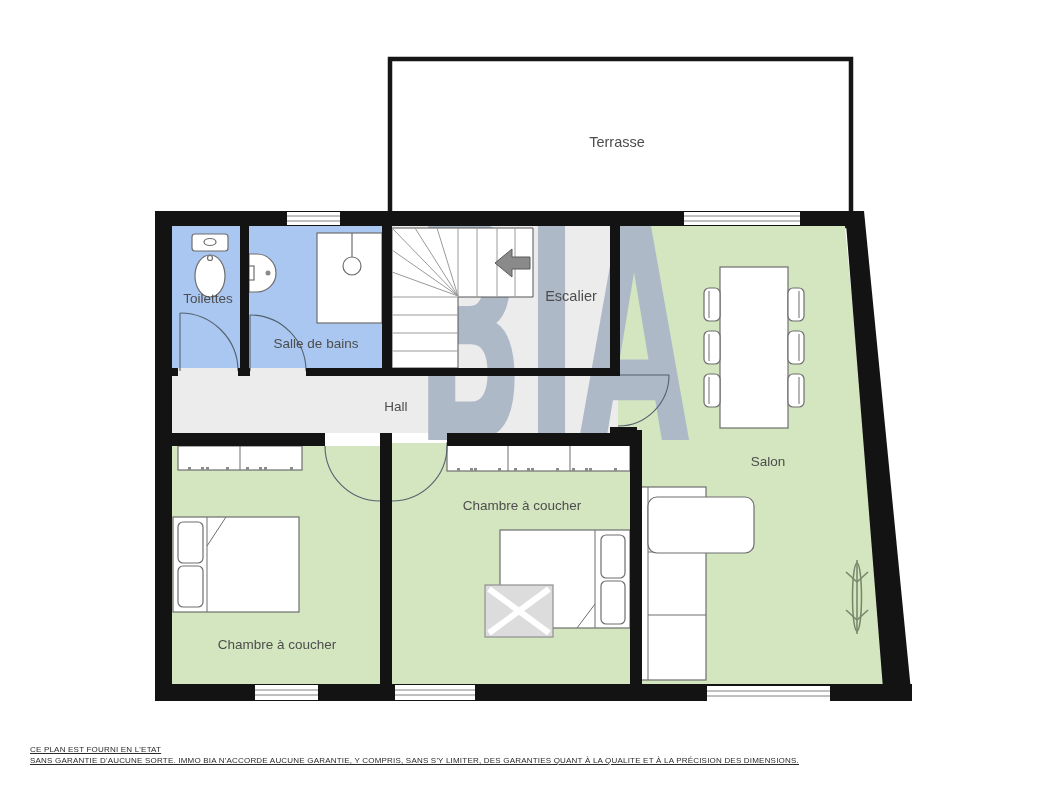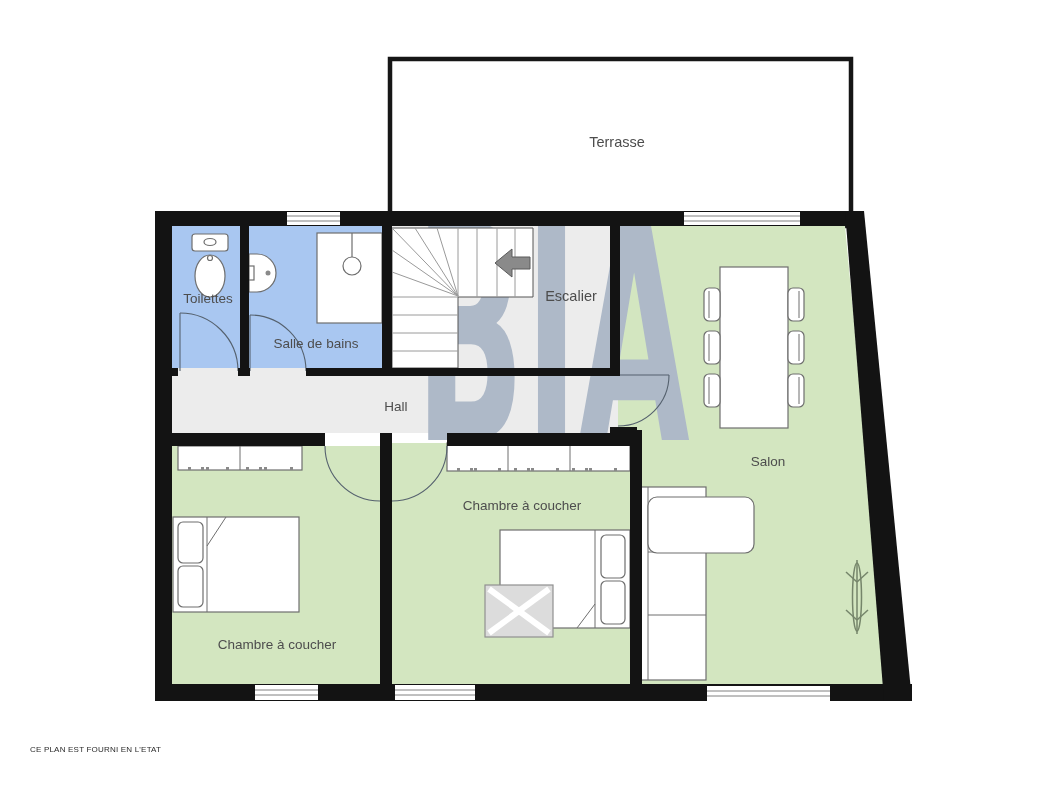--- a/index.html
+++ b/index.html
@@ -13,21 +13,21 @@
   .furn{fill:#fff;stroke:var(--furniture-stroke,#6e6e6e);stroke-width:1.2;}
   .arc{fill:none;stroke:#55616e;stroke-width:1.1;}
   .tread{stroke:#9a9a9a;stroke-width:1;}
   .winline{stroke:#808080;stroke-width:1;}
   .lbl{fill:var(--label-text,#4d4d4d);font-family:"Liberation Sans",sans-serif;
        font-size:13.5px;text-anchor:middle;}
   .lbl-big{font-size:14.5px;}
   .watermark{font-family:"DejaVu Sans",sans-serif;font-weight:bold;font-size:300px;
        fill:var(--watermark,#aeb9c8);}
   .disclaimer{position:absolute;left:30px;top:744px;width:1010px;color:#2a2a2a;
-       font-size:8px;line-height:11px;letter-spacing:.2px;}
+       font-size:8px;line-height:11px;letter-spacing:.2px;text-decoration:underline;}
 </style>
 </head>
 <body>
 
 <div class="canvas">
 <svg width="1060" height="800" viewBox="0 0 1060 800">
 
   <rect x="390" y="59" width="461" height="167" fill="#ffffff" stroke="#161616" stroke-width="4.5"></rect>
 
   <g>
@@ -232,14 +232,15 @@
     <text class="lbl lbl-big" x="571" y="301">Escalier</text>
     <text class="lbl" x="396" y="411">Hall</text>
     <text class="lbl" x="768" y="466">Salon</text>
     <text class="lbl" x="277" y="649">Chambre à coucher</text>
     <text class="lbl" x="522" y="510">Chambre à coucher</text>
   </g>
 </svg>
 
 <div class="disclaimer">
   <div>CE PLAN EST FOURNI EN L'ETAT</div>
+  <div>SANS GARANTIE D'AUCUNE SORTE. IMMO BIA N'ACCORDE AUCUNE GARANTIE, Y COMPRIS, SANS S'Y LIMITER, DES GARANTIES QUANT À LA QUALITE ET À LA PRÉCISION DES DIMENSIONS.</div>
 </div>
 </div>
 
 </body></html>

